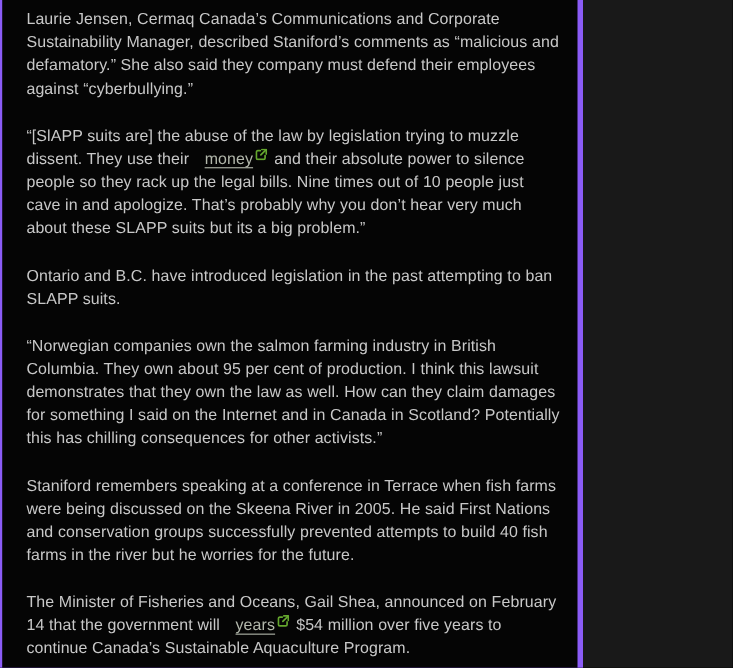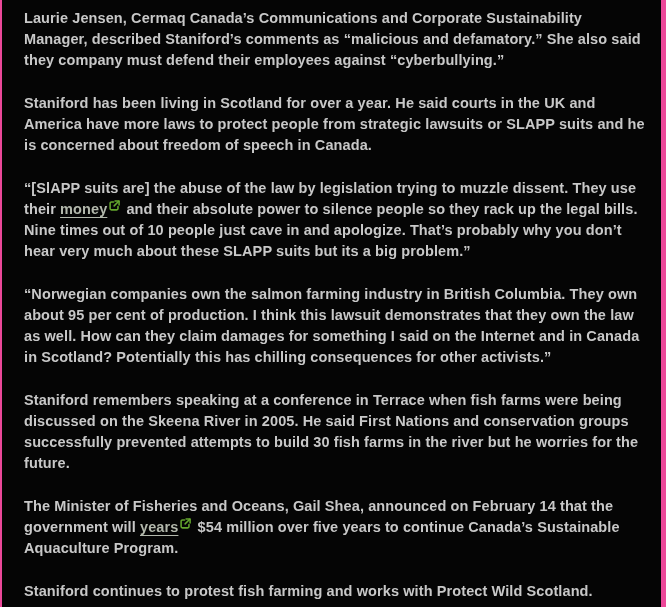--- a/index.html
+++ b/index.html
@@ -4,23 +4,22 @@
 <style>
   html, body { margin: 0; padding: 0; }
   body {
     width: 666px; height: 607px;
     background: #191919;
     font-family: "Liberation Sans", "DejaVu Sans", sans-serif;
     overflow: hidden;
   }
   .page {
     position: relative;
-    width: 666px; height: 607px;
-    background: #ec4899;
-    font-weight: bold;
+    width: 530px; height: 607px;
+    background: #8b5cf6;
   }
   .content {
     position: absolute;
     left: 2px; right: 5px; top: 0; bottom: 0;
     background: #050505;
     padding: 8px 15px 0 22px;
     box-sizing: border-box;
     overflow: hidden;
   }
   .content p {
@@ -29,52 +28,53 @@
     line-height: 21px;
     letter-spacing: 0.1px;
     color: #c8c8c8;
     max-width: 622px;
   }
   a.inline-link {
     color: #b3b8ac;
     text-decoration: underline;
     text-underline-offset: 3px;
     cursor: pointer;
+    margin-left: 10px;
   }
   .ext-icon {
     display: inline-block;
     color: #64a62e;
     position: relative;
     top: -5px;
     margin-left: 2px;
     margin-right: 2px;
     line-height: 0;
   }
   .ext-icon svg { display: inline-block; vertical-align: middle; }
 </style>
 </head>
 <body>
 
 <div class="page">
   <article class="content">
 
     <p>Laurie Jensen, Cermaq Canada’s Communications and Corporate Sustainability Manager, described Staniford’s comments as “malicious and defamatory.” She also said they company must defend their employees against “cyberbullying.”</p>
 
-    <p>Staniford has been living in Scotland for over a year. He said courts in the UK and America have more laws to protect people from strategic lawsuits or SLAPP suits and he is concerned about freedom of speech in Canada.</p>
 
     <p><span>“[SlAPP suits are] the abuse of the law by legislation trying to muzzle dissent. They use their </span><a class="inline-link" href="#"><span>money</span><span class="ext-icon"><svg width="11" height="11" viewBox="0 0 12 12" aria-hidden="true">
             <path d="M5 2.2 H2.6 C1.8 2.2 1.2 2.8 1.2 3.6 V9.4 C1.2 10.2 1.8 10.8 2.6 10.8 H8.4 C9.2 10.8 9.8 10.2 9.8 9.4 V7" fill="none" stroke="currentColor" stroke-width="1.7" stroke-linecap="round"></path>
             <path d="M6.6 1 H11 V5.4" fill="none" stroke="currentColor" stroke-width="1.7" stroke-linecap="round" stroke-linejoin="round"></path>
             <path d="M5.6 6.4 L10.6 1.4" fill="none" stroke="currentColor" stroke-width="1.7" stroke-linecap="round"></path>
           </svg></span></a><span> and their absolute power to silence people so they rack up the legal bills. Nine times out of 10 people just cave in and apologize. That’s probably why you don’t hear very much about these SLAPP suits but its a big problem.”</span></p>
 
+    <p>Ontario and B.C. have introduced legislation in the past attempting to ban SLAPP suits.</p>
 
     <p>“Norwegian companies own the salmon farming industry in British Columbia. They own about 95 per cent of production. I think this lawsuit demonstrates that they own the law as well. How can they claim damages for something I said on the Internet and in Canada in Scotland? Potentially this has chilling consequences for other activists.”</p>
 
-    <p>Staniford remembers speaking at a conference in Terrace when fish farms were being discussed on the Skeena River in 2005. He said First Nations and conservation groups successfully prevented attempts to build 30 fish farms in the river but he worries for the future.</p>
+    <p>Staniford remembers speaking at a conference in Terrace when fish farms were being discussed on the Skeena River in 2005. He said First Nations and conservation groups successfully prevented attempts to build 40 fish farms in the river but he worries for the future.</p>
 
     <p><span>The Minister of Fisheries and Oceans, Gail Shea, announced on February 14 that the government will </span><a class="inline-link" href="#"><span>years</span><span class="ext-icon"><svg width="11" height="11" viewBox="0 0 12 12" aria-hidden="true">
             <path d="M5 2.2 H2.6 C1.8 2.2 1.2 2.8 1.2 3.6 V9.4 C1.2 10.2 1.8 10.8 2.6 10.8 H8.4 C9.2 10.8 9.8 10.2 9.8 9.4 V7" fill="none" stroke="currentColor" stroke-width="1.7" stroke-linecap="round"></path>
             <path d="M6.6 1 H11 V5.4" fill="none" stroke="currentColor" stroke-width="1.7" stroke-linecap="round" stroke-linejoin="round"></path>
             <path d="M5.6 6.4 L10.6 1.4" fill="none" stroke="currentColor" stroke-width="1.7" stroke-linecap="round"></path>
           </svg></span></a><span> $54 million over five years to continue Canada’s Sustainable Aquaculture Program.</span></p>
 
     <p>Staniford continues to protest fish farming and works with Protect Wild Scotland.</p>
 
   </article>

